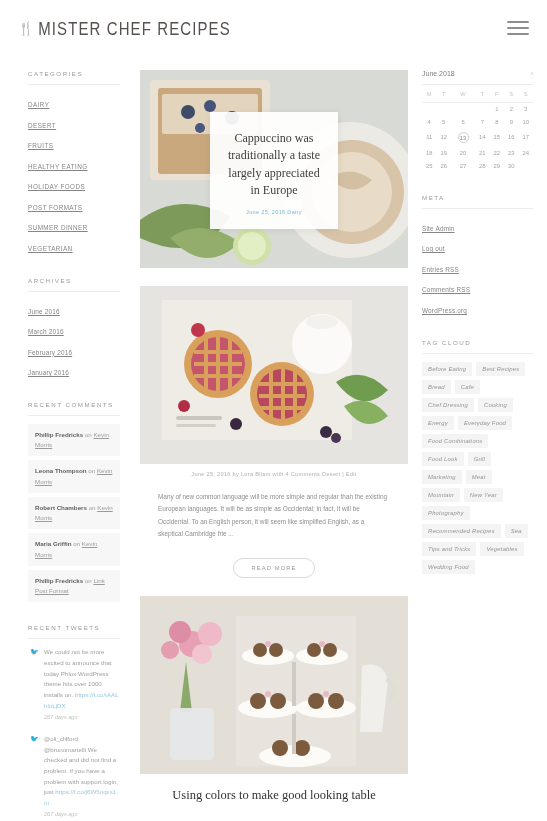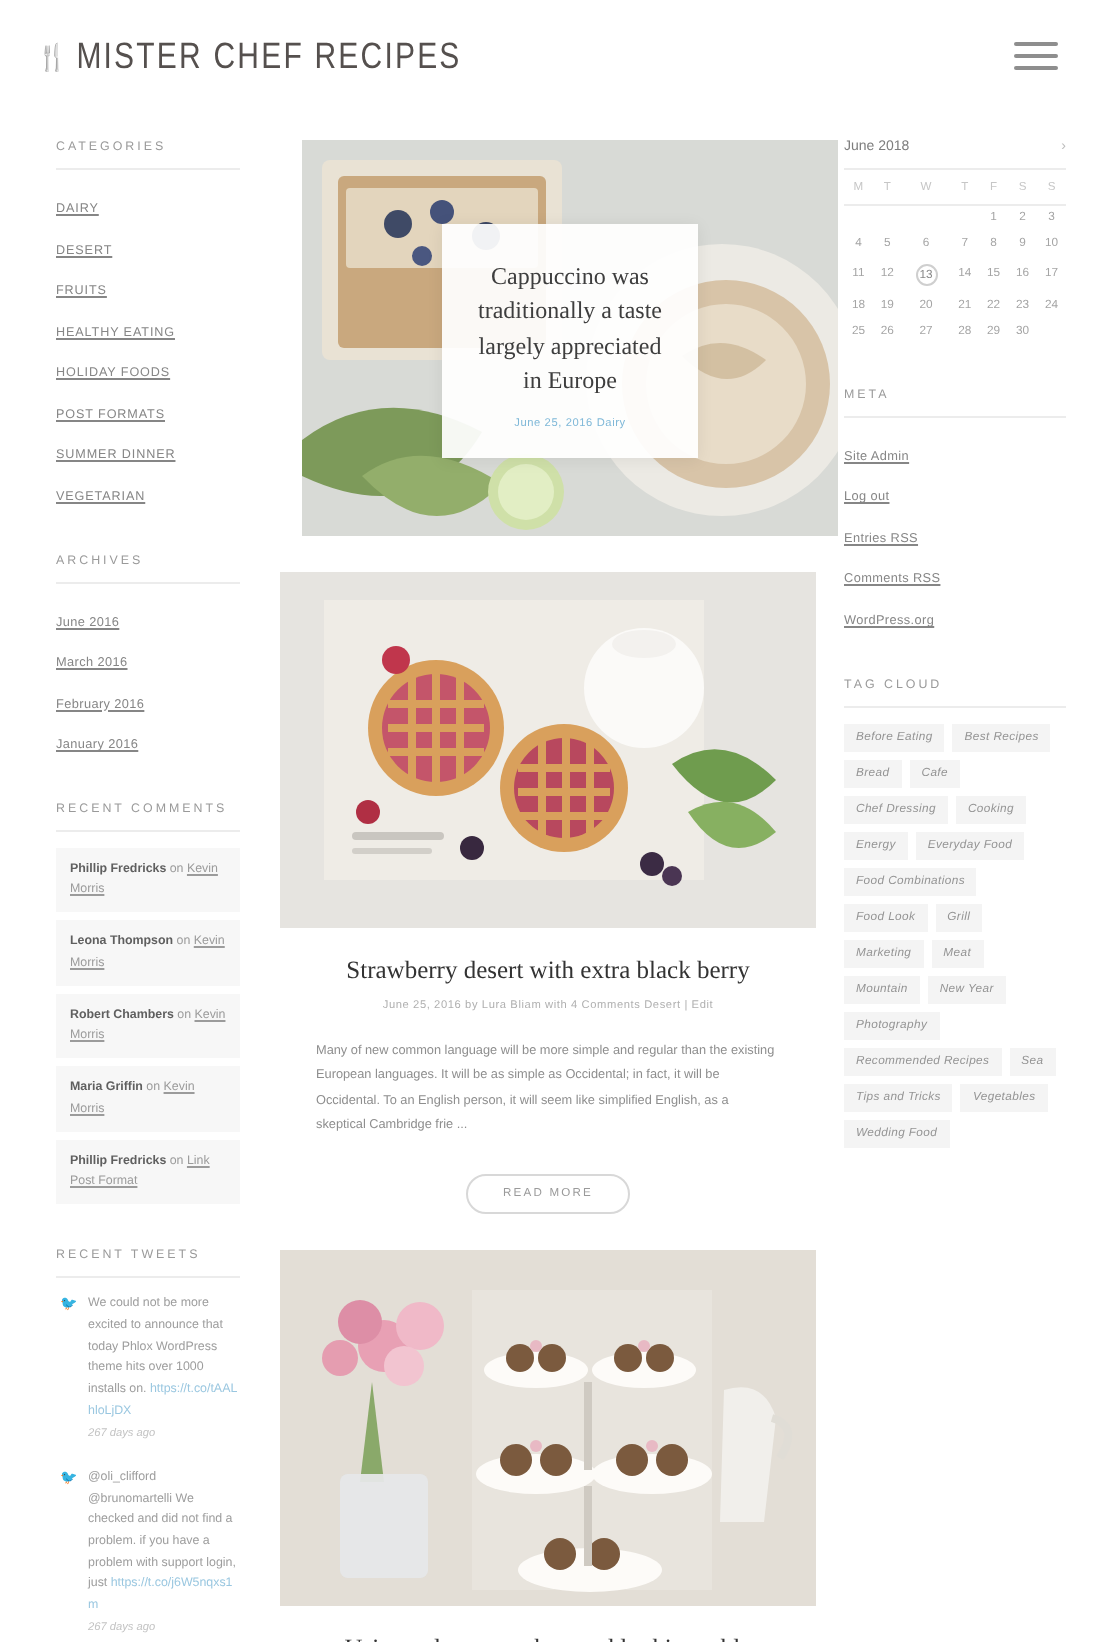--- a/index.html
+++ b/index.html
@@ -82,21 +82,20 @@
   .tweet-body { font-size: 6.2px; line-height: 1.72; color: #9d9d9d; }
   .tweet-body a { color: #9ac7e0; text-decoration: none; word-break: break-all; }
   .tweet-time { display:block; color: #c3c3c3; font-size: 5.6px; font-style: italic; margin-top: 2px; }
 
   
   .post { margin-bottom: 18px; }
   .hero {
     position: relative;
     width: 268px; height: 198px;
     overflow: hidden;
-    margin-left: 11px;
   }
   .hero-img { position: absolute; inset: 0; }
   .quote-card {
     position: absolute;
     left: 70px; top: 42px;
     width: 128px;
     background: rgba(255,255,255,.93);
     padding: 18px 14px 14px;
     text-align: center;
     box-shadow: 0 1px 8px rgba(0,0,0,.07);
@@ -317,21 +316,20 @@
             <path d="M204 120 q24 -14 44 10 q-24 20 -44 -10z" fill="#87b061"></path>
             <circle cx="58" cy="44" r="7" fill="#c0364c"></circle>
             <circle cx="44" cy="120" r="6" fill="#b02f44"></circle>
             <circle cx="186" cy="146" r="6" fill="#3b2b44"></circle>
             <circle cx="196" cy="152" r="5" fill="#4a3553"></circle>
             <circle cx="96" cy="138" r="6" fill="#38283f"></circle>
             <rect x="36" y="130" width="46" height="4" rx="2" fill="#c9c6c0"></rect>
             <rect x="36" y="138" width="40" height="3" rx="1.5" fill="#d2cfc9"></rect>
           </svg>
         </div>
-        <h2 class="post-title">Strawberry desert with extra black berry</h2>
         <div class="post-meta">June 25, 2016 by Lura Bliam with 4 Comments Desert | Edit</div>
         <p class="post-excerpt">Many of new common language will be more simple and regular than the existing European languages. It will be as simple as Occidental; in fact, it will be Occidental. To an English person, it will seem like simplified English, as a skeptical Cambridge frie ...</p>
         <div class="readmore-wrap">
           <span class="readmore">READ MORE</span>
         </div>
       </article>
 
       <article class="post">
         <div class="post-photo">
           <svg class="ph" viewBox="0 0 268 178" preserveAspectRatio="none">

